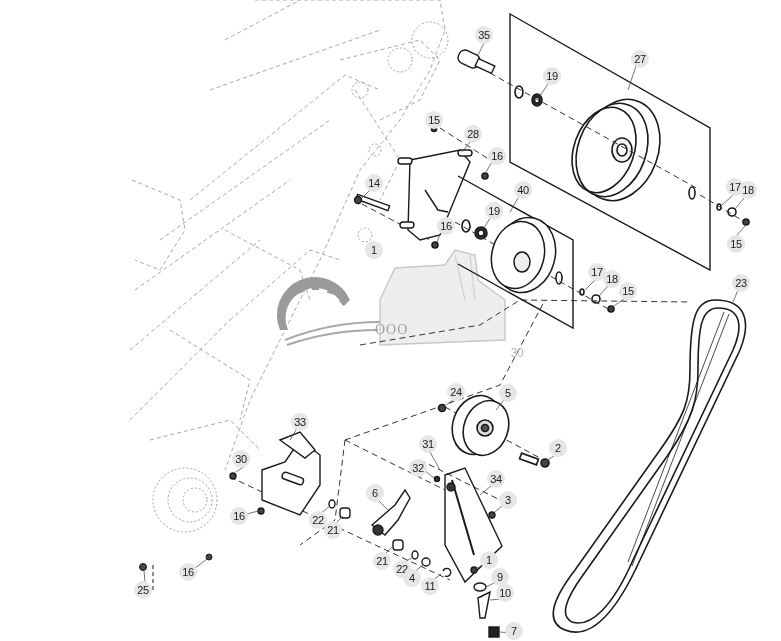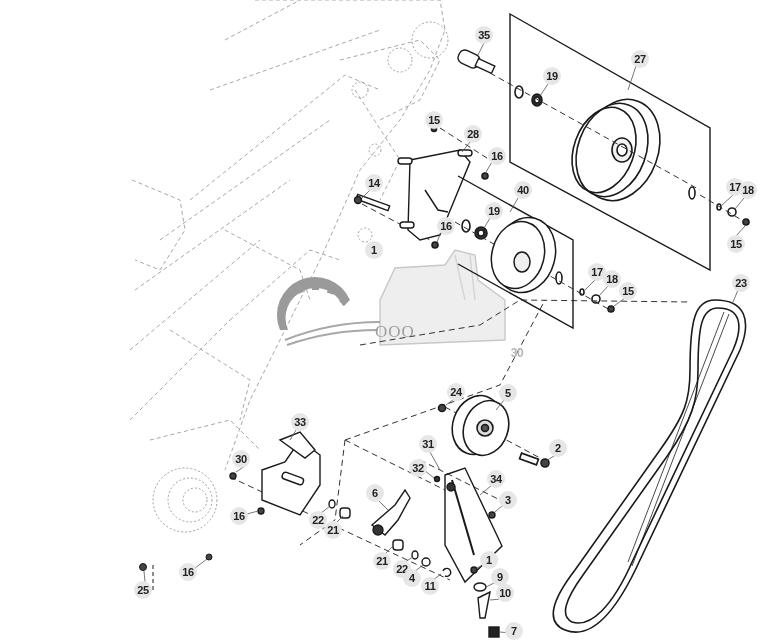--- a/index.html
+++ b/index.html
@@ -1,23 +1,23 @@
 <!DOCTYPE html>
 <html><head>
 <meta charset="utf-8">
 <style>
   html,body{margin:0;padding:0;background:#ffffff;}
   body{width:781px;height:641px;overflow:hidden;position:relative;font-family:"Liberation Sans",sans-serif;}
   #stage{position:absolute;left:0;top:0;width:781px;height:641px;}
   svg{position:absolute;left:0;top:0;}
   .callout{position:absolute;transform:translate(-50%,-50%);min-width:18px;height:18px;border-radius:50%;
-    background:#e6e6e6;color:#222;font-size:11px;font-weight:bold;display:flex;align-items:center;justify-content:center;
+    background:#e6e6e6;color:#222;font-size:11px;font-weight:normal;display:flex;align-items:center;justify-content:center;
     font-family:"Liberation Sans",sans-serif;letter-spacing:-0.3px;padding:0 1px;box-sizing:border-box;}
   .callout.faint{background:transparent;color:#b5b5b5;font-size:12px;text-align:center;}
-  .wm-ooo{position:absolute;left:375px;top:322px;font-family:"Liberation Serif",serif;font-size:17px;color:#9e9e9e;letter-spacing:1px;}
+  .wm-ooo{position:absolute;left:375px;top:322px;font-family:"Liberation Serif",serif;font-size:14px;color:#9e9e9e;letter-spacing:1px;}
   .wm-name{position:absolute;left:302px;top:336px;font-family:"Liberation Serif",serif;font-size:26px;color:#8f8f8f;letter-spacing:-0.5px;
     -webkit-text-stroke:0.5px #ffffff;}
 </style>
 </head>
 <body>
 
 <div id="stage">
 
   <svg width="781" height="641" viewBox="0 0 781 641">
 

